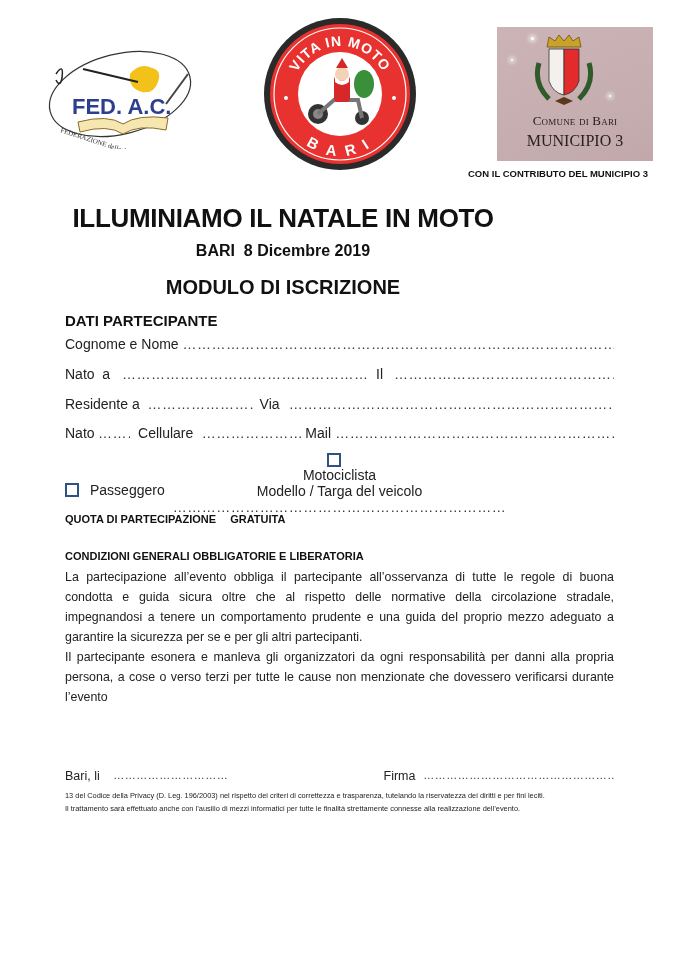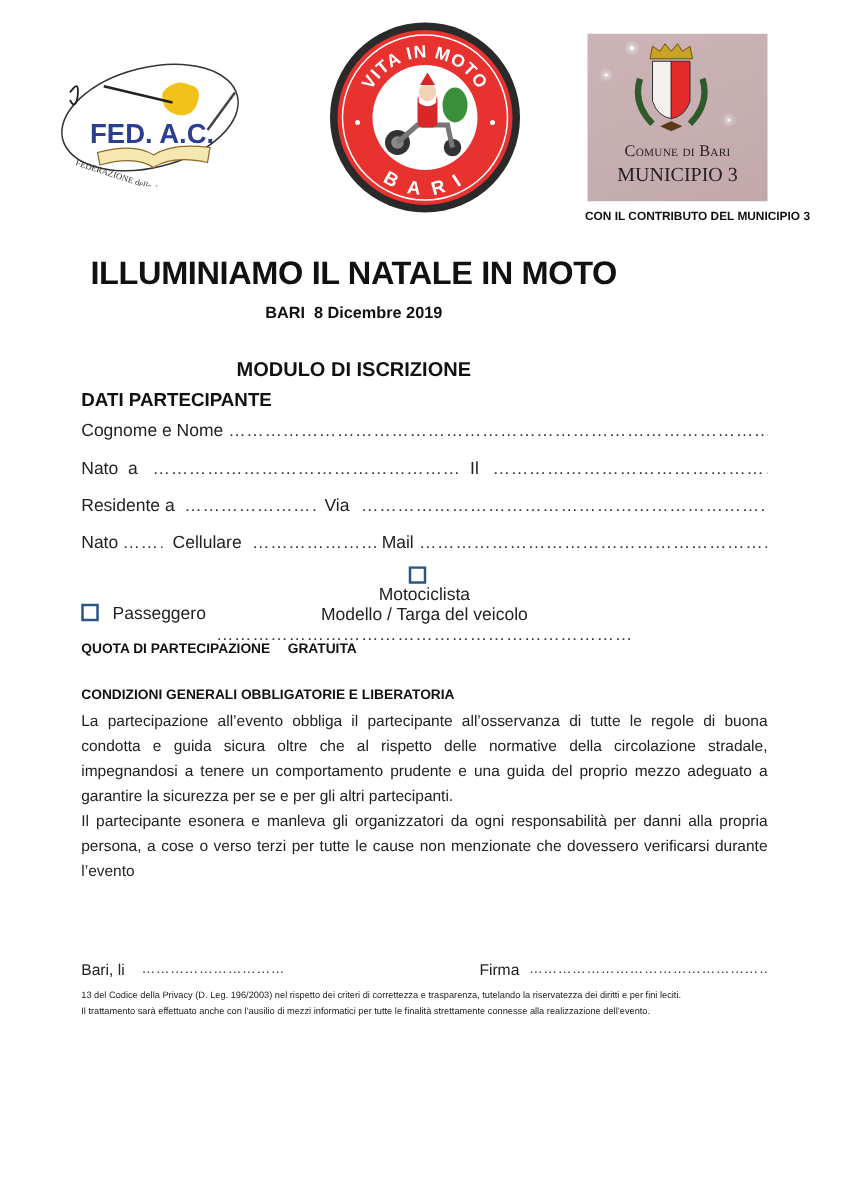--- a/index.html
+++ b/index.html
@@ -4,32 +4,32 @@
   <style>
     * { box-sizing: border-box; margin: 0; padding: 0; }
     html, body { width: 679px; height: 960px; background: #ffffff; overflow: hidden; }
     body { position: relative; font-family: "Liberation Sans", sans-serif; color: #111; }
 
     .abs { position: absolute; }
 
     
     #fedac-logo { left: 38px; top: 44px; width: 170px; height: 105px; }
     #vim-logo { left: 262px; top: 16px; width: 156px; height: 156px; }
-    #comune-box { left: 470px; top: 27px; width: 144px; height: 134px; background: linear-gradient(160deg, #cbb3b6 0%, #c6aeb1 55%, #c2a8ab 100%); }
+    #comune-box { left: 497px; top: 27px; width: 156px; height: 134px; background: linear-gradient(160deg, #cbb3b6 0%, #c6aeb1 55%, #c2a8ab 100%); }
     #comune-box .sparkle { position: absolute; width: 3px; height: 3px; background: #fff; border-radius: 50%; box-shadow: 0 0 4px 2px rgba(255,255,255,0.7); }
     #comune-crest { position: absolute; left: 36px; top: 6px; width: 62px; height: 78px; }
     #comune-name { position: absolute; left: 0; width: 100%; top: 86px; text-align: center; font-family: "Liberation Serif", serif; font-size: 13px; color: #2a2020; letter-spacing: 0.2px; }
     #comune-muni { position: absolute; left: 0; width: 100%; top: 105px; text-align: center; font-family: "Liberation Serif", serif; font-size: 16px; color: #2a2020; }
     #contributo { left: 468px; top: 168px; font-size: 9.5px; font-weight: bold; color: #111; white-space: nowrap; }
 
     
     .center-line { left: 0; width: 566px; text-align: center; font-weight: bold; white-space: nowrap; }
     #title { top: 203px; font-size: 26px; letter-spacing: -0.3px; }
-    #subtitle { top: 242px; font-size: 13px; }
-    #form-title { top: 276px; font-size: 16px; margin-top: 12px; }
+    #subtitle { top: 242px; font-size: 16px; }
+    #form-title { top: 276px; font-size: 20px; }
     #section-title { left: 65px; top: 312px; font-size: 15px; font-weight: bold; }
 
     .field-row { left: 65px; width: 549px; font-size: 14px; white-space: nowrap; overflow: hidden; display: flex; align-items: baseline; color: #222; }
     .dots { letter-spacing: 0.5px; color: #333; overflow: hidden; }
     .gap { display: inline-block; }
 
     #row-cognome { top: 336px; }
     #row-nato { top: 366px; }
     #row-residente { top: 396px; }
     #row-sesso { top: 425px; }

